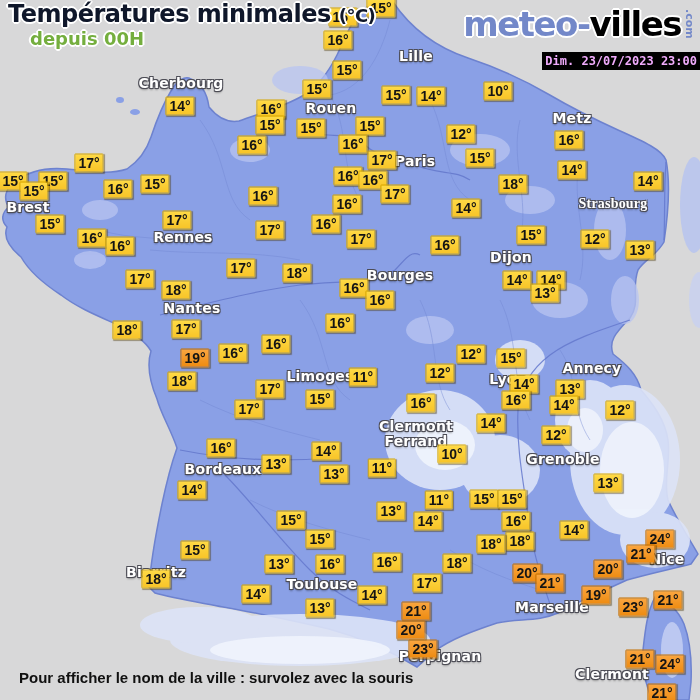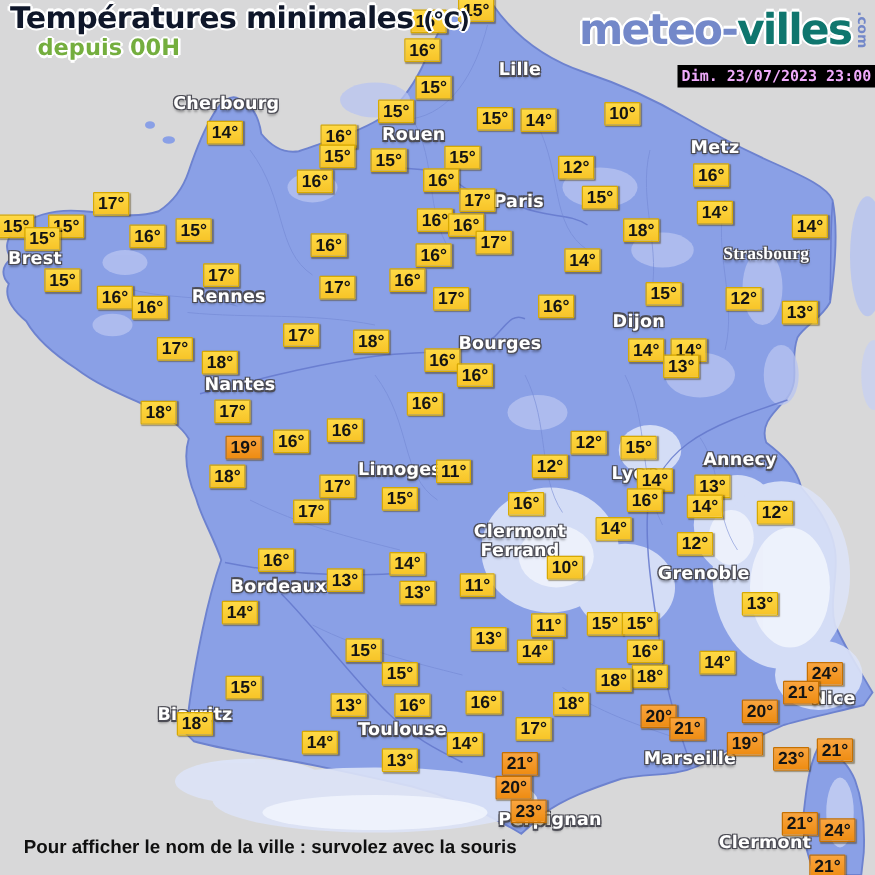--- a/index.html
+++ b/index.html
@@ -38,21 +38,21 @@
     position:absolute;left:30px;top:28px;z-index:40;
     font:bold 18px "DejaVu Sans",sans-serif;color:#74ae3e;
     text-shadow:-2px 0 0 #fff,2px 0 0 #fff,0 -2px 0 #fff,0 2px 0 #fff,-1px -1px 0 #fff,1px 1px 0 #fff,1px -1px 0 #fff,-1px 1px 0 #fff;
   }
   .logo{
     position:absolute;top:4px;right:4px;z-index:40;display:flex;align-items:flex-start;
     font:bold 34px "DejaVu Sans",sans-serif;letter-spacing:-1.5px;
     text-shadow:-2px 0 0 #fff,2px 0 0 #fff,0 -2px 0 #fff,0 2px 0 #fff,-1px -1px 0 #fff,1px 1px 0 #fff,1px -1px 0 #fff,-1px 1px 0 #fff;
   }
   .logo .p1{color:#7388c9;}
-  .logo .p2{color:#0f766e;text-align:center;}
+  .logo .p2{color:#000000;text-align:center;}
   .logo .com{
     writing-mode:vertical-rl;font:bold 11px "DejaVu Sans",sans-serif;
     color:#7388c9;letter-spacing:0;margin-left:2px;padding-top:5px;text-shadow:none;
   }
   .datetime{
     position:absolute;top:52px;right:0;z-index:45;
     background:#000;color:#f0abfc;font:bold 12px "DejaVu Sans Mono",monospace;
     padding:2px 3px;white-space:nowrap;
   }
   .hint{

